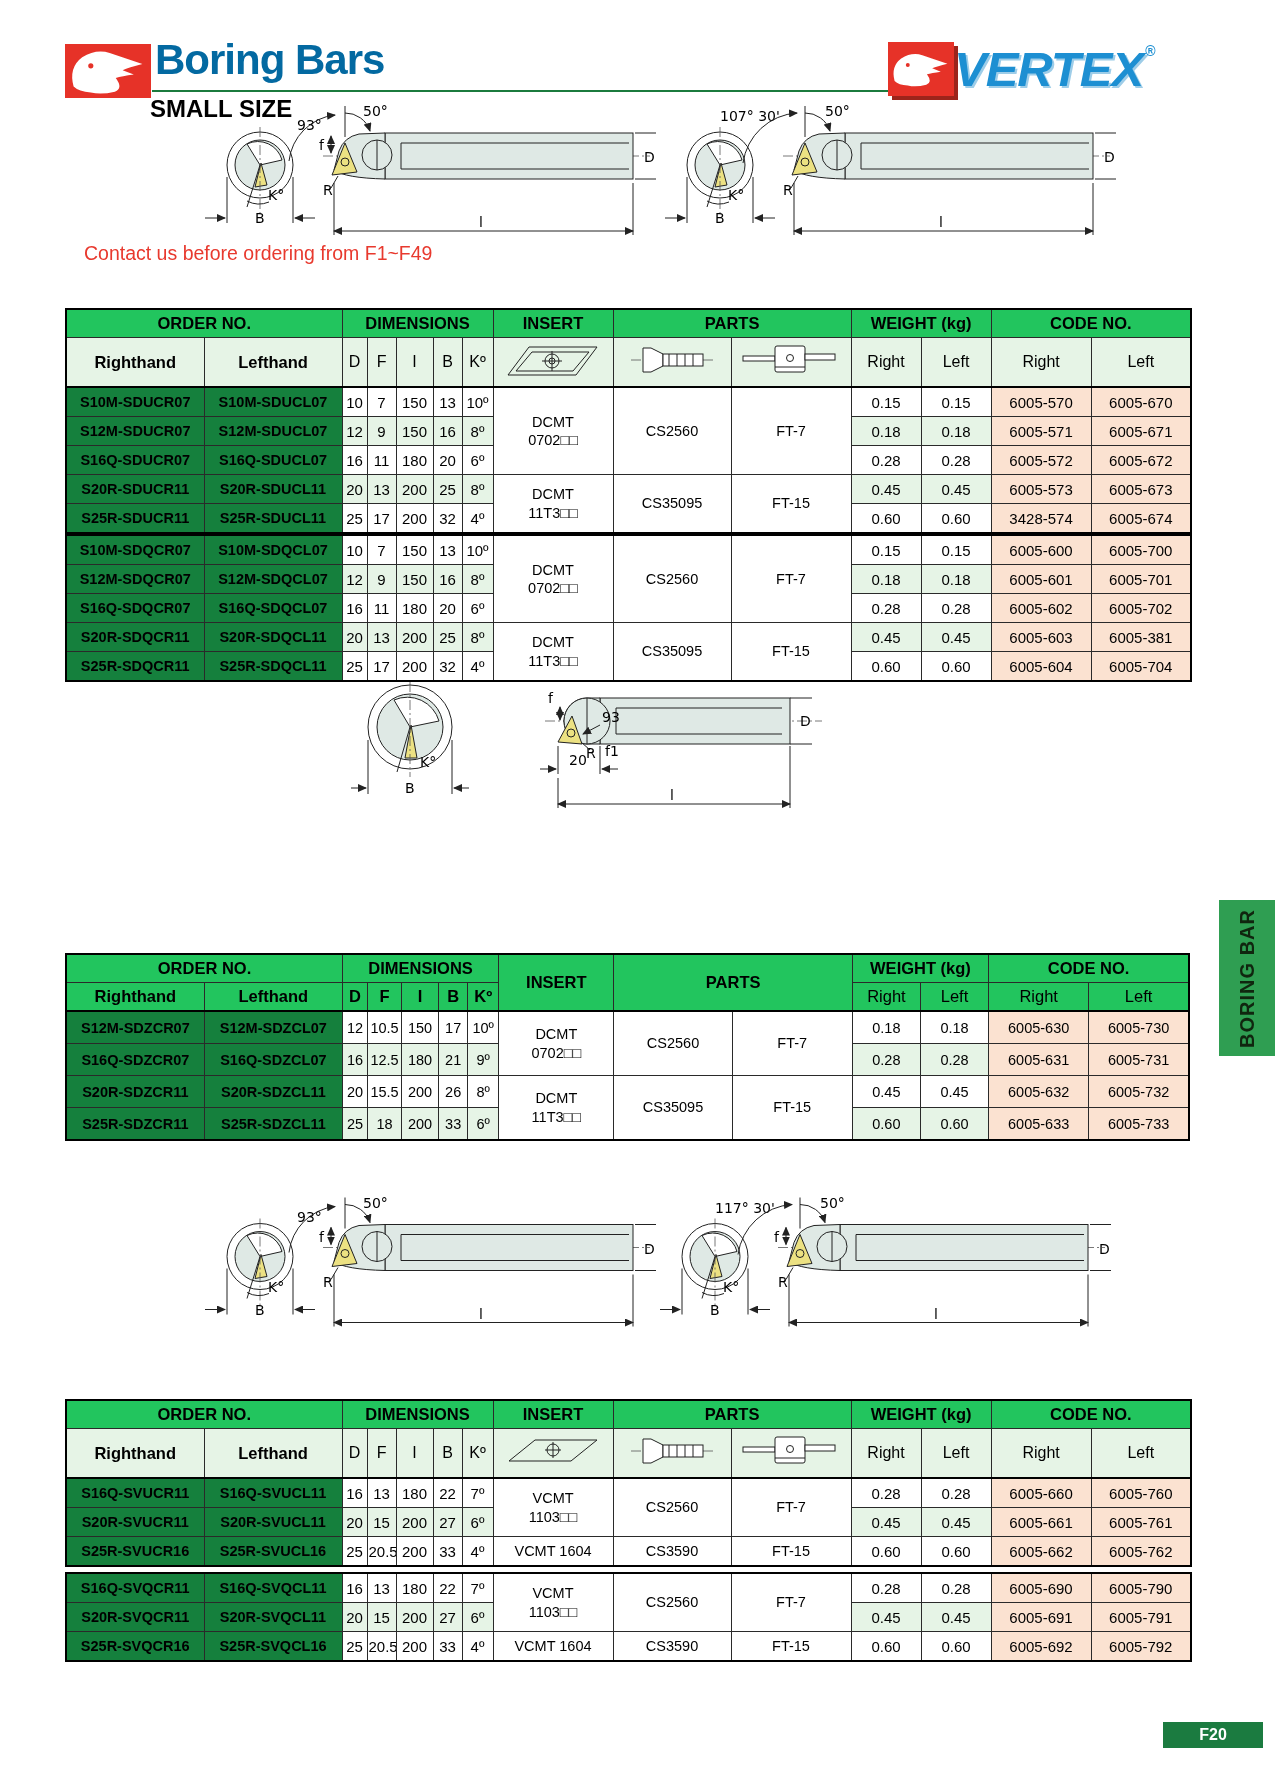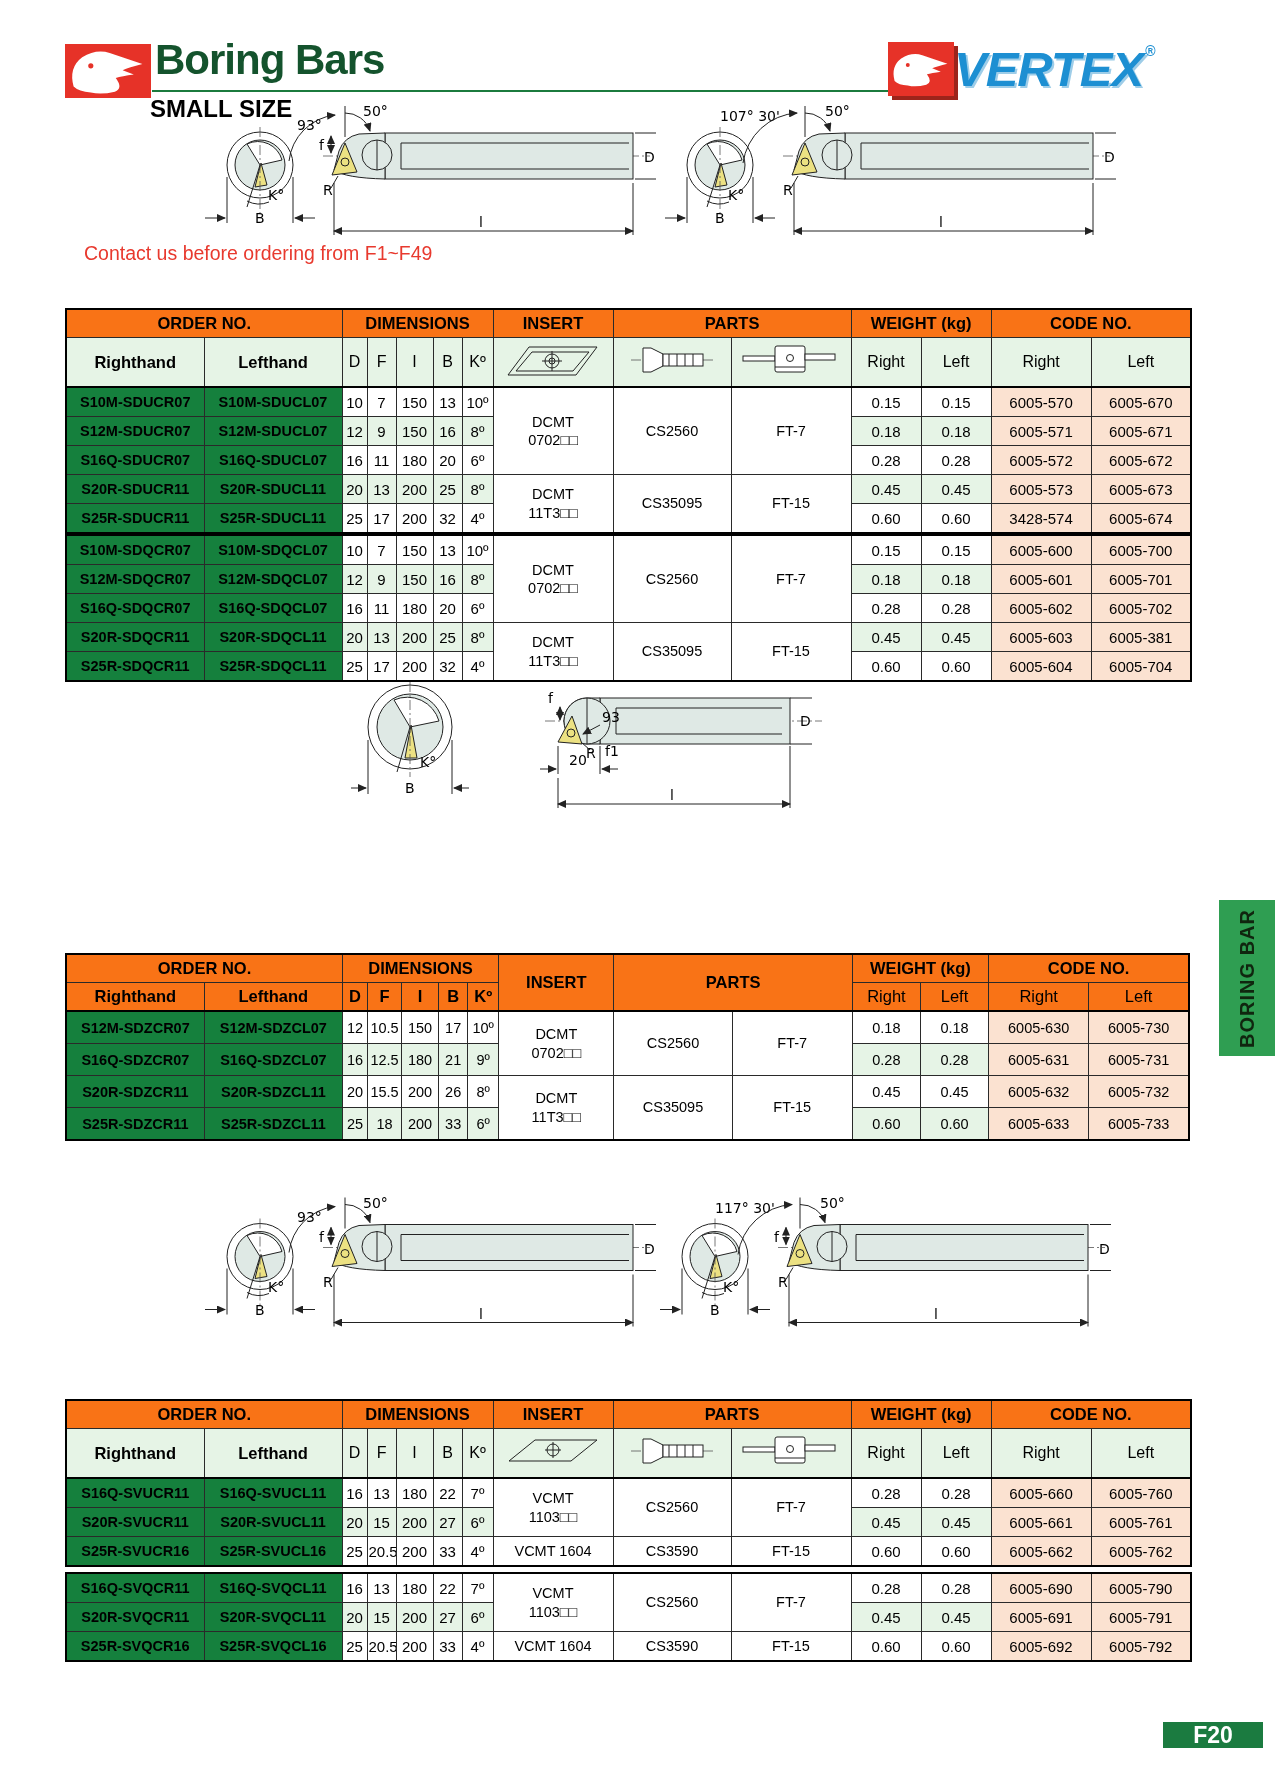--- a/index.html
+++ b/index.html
@@ -1,36 +1,36 @@
 <!DOCTYPE html>
 <html><head>
 <meta charset="utf-8">
 <style>
   html,body{margin:0;padding:0;background:#fff;font-family:"Liberation Sans",sans-serif;}
   .page{position:relative;width:1275px;height:1790px;background:#fff;overflow:hidden;}
 
   
   .logo-box{position:absolute;left:65px;top:44px;width:86px;height:54px;background:#e63228;}
-  .page-title{position:absolute;left:155px;top:36px;font-size:42px;font-weight:bold;color:#14532d;letter-spacing:-1px;}
+  .page-title{position:absolute;left:155px;top:36px;font-size:42px;font-weight:bold;color:#0369a1;letter-spacing:-1px;}
   .title-rule{position:absolute;left:152px;top:90px;width:740px;height:2px;background:#1b7b3e;}
   .page-subtitle{position:absolute;left:150px;top:95px;font-size:24px;font-weight:bold;color:#000;}
   .vertex{position:absolute;left:888px;top:42px;display:flex;align-items:flex-start;}
   .vertex-box{width:66px;height:54px;background:#e63228;box-shadow:4px 4px 0 #9c241b;}
   .vertex-name{font-size:49px;font-weight:bold;font-style:italic;color:#1d8fd2;line-height:54px;text-shadow:2px 2px 0 #9ecde8;letter-spacing:-1px;}
   .vertex-reg{font-size:14px;color:#1d8fd2;font-weight:bold;margin-left:2px;line-height:18px;}
 
   
   .notice{position:absolute;left:68px;top:241px;color:#e8392e;font-size:19.5px;line-height:1.32;}
   .notice .l2{margin-left:16px;}
 
   
   table.cat{position:absolute;border-collapse:collapse;table-layout:fixed;width:1125px;background:#fff;border:2px solid #000;}
   table.cat th,table.cat td{border:1px solid #2a2a2a;text-align:center;vertical-align:middle;padding:0 1px;overflow:hidden;}
   table.cat thead{border-bottom:2px solid #000;}
-  .gh{background:#f97316;font-weight:bold;font-size:16.5px;color:#000;margin-top:11px;}
+  .gh{background:#22c55e;font-weight:bold;font-size:16.5px;color:#000;margin-top:11px;}
   tr.h1 th{height:27px;}
   tr.h2 th{height:48px;}
   tr.h2s th{height:27px;}
   .sub{background:#e6f4e6;font-size:16px;font-weight:normal;}
   .sub.b{font-weight:bold;font-size:16.5px;}
   .c-order{background:#15803d;font-weight:bold;font-size:14.5px;}
   .c-dim{background:#fff;font-size:15px;}
   .c-dim.alt{background:#e6f4e6;}
   .c-mid{background:#fff;font-size:14.5px;line-height:1.25;}
   .c-code{background:#fbe2d1;font-size:15px;}
@@ -46,21 +46,21 @@
   svg .wh{fill:#fff;stroke:#222;stroke-width:1;}
   svg .ins{fill:#ece182;stroke:#222;stroke-width:1;}
   svg .cl{stroke:#555;stroke-width:0.8;stroke-dasharray:10,3,2,3;fill:none;}
   svg text{font-size:14px;fill:#000;font-family:"DejaVu Sans",sans-serif;}
 
   
   .side-tab{position:absolute;left:1219px;top:900px;width:56px;height:156px;background:#2f9e52;display:flex;align-items:center;justify-content:center;}
   .side-tab span{writing-mode:vertical-rl;transform:rotate(180deg);font-weight:bold;font-size:20px;color:#10260f;letter-spacing:1px;}
   .footer-bar{position:absolute;left:746px;top:1722px;width:417px;height:26px;background:#e7f3e8;display:flex;align-items:center;justify-content:flex-end;}
   .footer-bar span{font-weight:bold;font-size:19px;color:#2b2b2b;padding-right:18px;}
-  .footer-page{position:absolute;left:1163px;top:1722px;width:100px;height:26px;background:#1b7b40;color:#fff;display:flex;align-items:center;justify-content:center;font-weight:bold;font-size:23px;}
+  .footer-page{position:absolute;left:1163px;top:1722px;width:100px;height:26px;background:#1b7b40;color:#fff;display:flex;align-items:center;justify-content:center;font-weight:bold;font-size:16px;}
 </style>
 </head>
 <body>
 
 <div class="page">
 
   <svg width="0" height="0" style="position:absolute" aria-hidden="true">
     <defs>
       <marker id="ar" markerWidth="9" markerHeight="8" refX="8" refY="4" orient="auto-start-reverse">
         <path d="M0,0 L9,4 L0,8 Z" fill="#222"></path>

